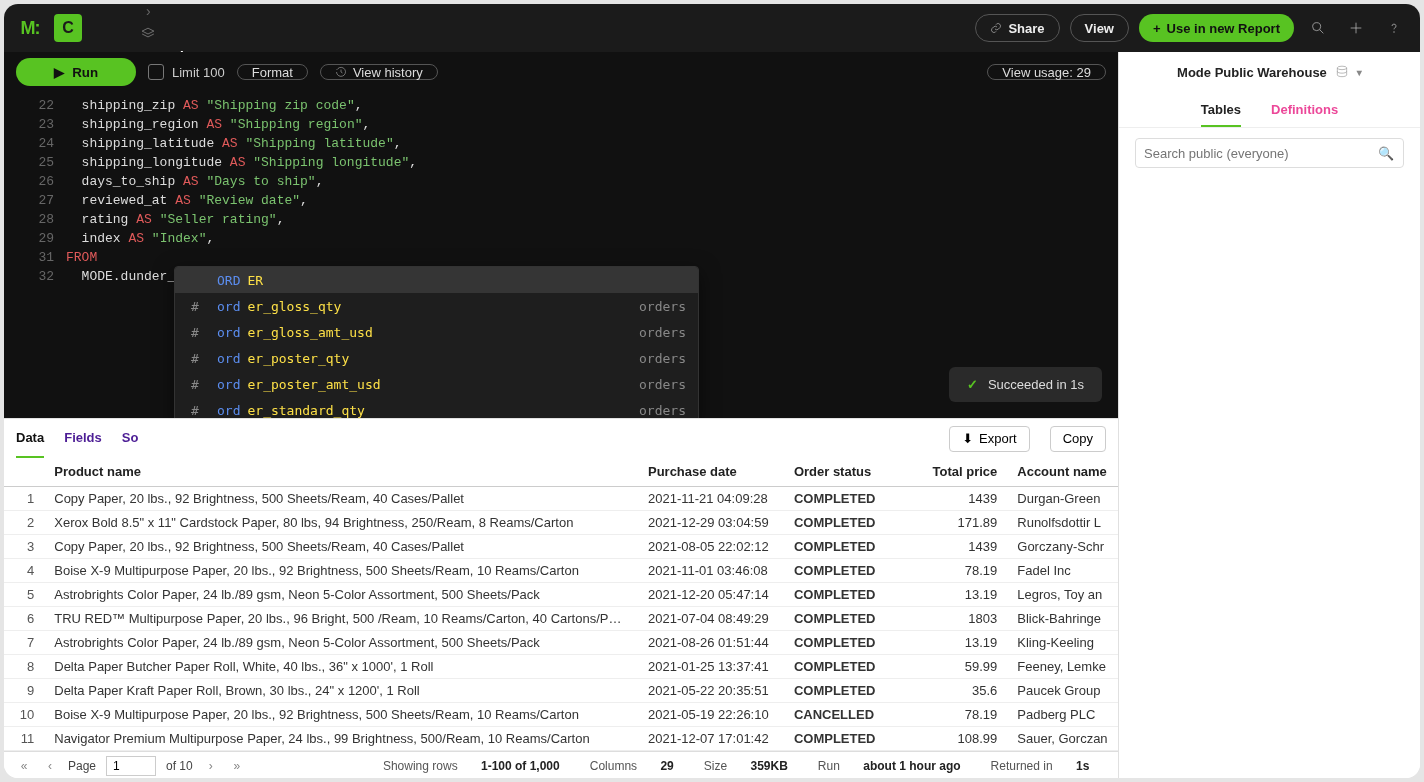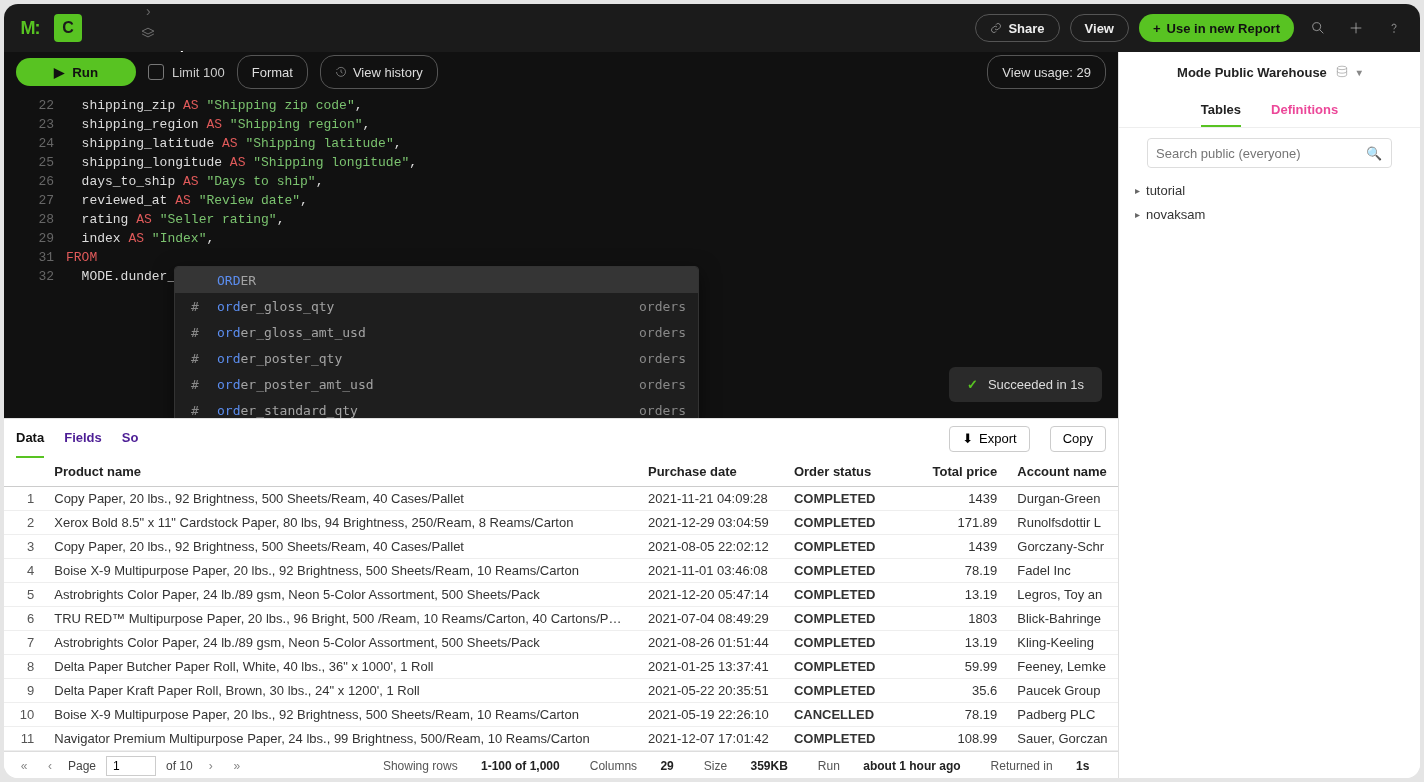--- a/index.html
+++ b/index.html
@@ -26,21 +26,21 @@
   
   .main{ flex:1; display:grid; grid-template-columns: 1fr 302px; grid-template-rows: auto 1fr auto auto; height:calc(100% - 48px);}
   .left-col{ display:flex; flex-direction:column; min-width:0;}
   .right-panel{ grid-column:2; grid-row:1 / 5; border-left:1px solid #e0e0e0; background:#fff; display:flex; flex-direction:column;}
 
   
   .actionbar{ height:40px; background:#111; display:flex; align-items:center; padding: 6px 12px; gap:12px;}
   .run-btn{ height:28px; width:120px; background:#58c322; color:#111; border:none; border-radius:14px; font-weight:700; display:inline-flex; align-items:center; justify-content:center; gap:8px; cursor:pointer;}
   .limit-wrap{ display:flex; align-items:center; gap:8px; color:#ccc; font-size:13px;}
   .limit-check{ width:16px; height:16px; border:1.5px solid #777; border-radius:3px;}
-  .outline-btn{ height:34px; padding:0 14px; border:1px solid #555; border-radius:14px; color:#ddd; background:transparent; font-size:13px; display:inline-flex; align-items:center; gap:6px; cursor:pointer;}
+  .outline-btn{ height:16px; padding:0 14px; border:1px solid #555; border-radius:14px; color:#ddd; background:transparent; font-size:13px; display:inline-flex; align-items:center; gap:6px; cursor:pointer;}
   .actionbar .spacer{flex:1;}
 
   
   .editor{ position:relative; background:#111; flex:0 0 auto; overflow:hidden;}
   .editor-scroll{ font-family: "SFMono-Regular", Consolas, "Liberation Mono", Menlo, monospace; font-size:13px; line-height:19px; padding: 4px 0 10px 0;}
   .code-line{ display:flex;margin-left:12px;}
   .gutter{ width:50px; text-align:right; padding-right:12px; color:#666; user-select:none;}
   .code{ white-space:pre; color:#ddd;}
   .kw{ color:#e05a5a;}
   .str{ color:#7bc36f;}
@@ -48,21 +48,21 @@
   .success-toast{ position:absolute; right:16px; bottom:16px; background:#2a2a2a; color:#ddd; border-radius:6px; padding:10px 18px; display:flex; align-items:center; gap:10px; font-size:13px;}
   .success-toast .ck{ color:#58c322; font-weight:900;}
 
   
   .ac-popup{ position:absolute; top:174px; left:170px; width:525px; background:#1e1e1e; border:1px solid #333; border-radius:4px; box-shadow:0 6px 20px rgba(0,0,0,0.5); font-family: "SFMono-Regular", Consolas, monospace; font-size:13px; overflow:hidden;}
   .ac-row{ display:flex; align-items:center; height:26px; padding:0 12px; gap:14px; color:#ccc;}
   .ac-row.selected{ background:#353535;}
   .ac-row .icon{ width:16px; text-align:center; color:#888;}
   .ac-row .match{ color:#5b8def;}
   .ac-row .name{ flex:1;}
-  .ac-row .rest{ color:#a3a3a3;}
+  .ac-row .rest{ color:#fde047;margin-left:7px;}
   .ac-row .source{ color:#888;}
 
   
   .results-header{ height:40px; border-top:1px solid #e3e3e3; display:flex; align-items:center; padding:0 12px; gap:20px; background:#fff;}
   .tab{ color:#4c1d95; font-weight:600; height:100%; display:flex; align-items:center; border-bottom:2px solid transparent; cursor:pointer;}
   .tab.active{ color:#111; border-bottom-color:#58c322;}
   .results-header .spacer{flex:1;}
   .export-btn{ height:26px; padding:0 12px; border:1px solid #ccc; border-radius:4px; background:#fff; display:inline-flex; align-items:center; gap:6px; font-size:13px; cursor:pointer;}
 
   .data-grid{ flex:1; overflow:hidden; background:#fff; position:relative;}
@@ -85,21 +85,21 @@
   .pager .spacer{flex:1;}
   .pager b{ color:#222; font-weight:700;}
 
   
   .panel-head{ height:40px; display:flex; align-items:center; padding:0 14px; gap:8px; font-weight:700; color:#222;justify-content:center;}
   .panel-head svg{ width:14px; height:14px; stroke:#888; fill:none;}
   .panel-head .caret{ font-size:10px; color:#888;}
   .panel-tabs{ height:36px; display:flex; align-items:flex-end; justify-content:center; gap:30px; border-bottom:1px solid #eee;}
   .panel-tab{ color:#ec4899; font-weight:600; padding-bottom:8px; border-bottom:2px solid transparent; cursor:pointer;}
   .panel-tab.active{ color:#222; border-bottom-color:#58c322;}
-  .search-wrap{ padding:10px 28px;}
+  .search-wrap{ padding:10px 16px;}
   .search{ height:30px; border:1px solid #ddd; border-radius:4px; display:flex; align-items:center; padding:0 8px; color:#888; }
   .search input{ flex:1; border:none; outline:none; font-size:13px; color:#333;}
   .tree{ padding:0 16px; font-size:13px;}
   .tree-item{ height:24px; display:flex; align-items:center; gap:6px; color:#333; cursor:pointer;}
   .tree-item::before{ content:"▸"; font-size:10px; color:#666;}
 </style>
 </head>
 <body>
 
 <div class="shell">
@@ -421,19 +421,15 @@
       <div class="panel-tabs">
         <div class="panel-tab active">Tables</div>
         <div class="panel-tab">Definitions</div>
       </div>
       <div class="search-wrap">
         <div class="search">
           <input placeholder="Search public (everyone)" style="">
           <span>🔍</span>
         </div>
       </div>
-      <div class="tree" id="tree-list">
-          <div class="tree-item">tutorial</div>
-          <div class="tree-item">novaksam</div>
-        </div>
     </div>
   </div>
 </div>
 
 </body></html>

